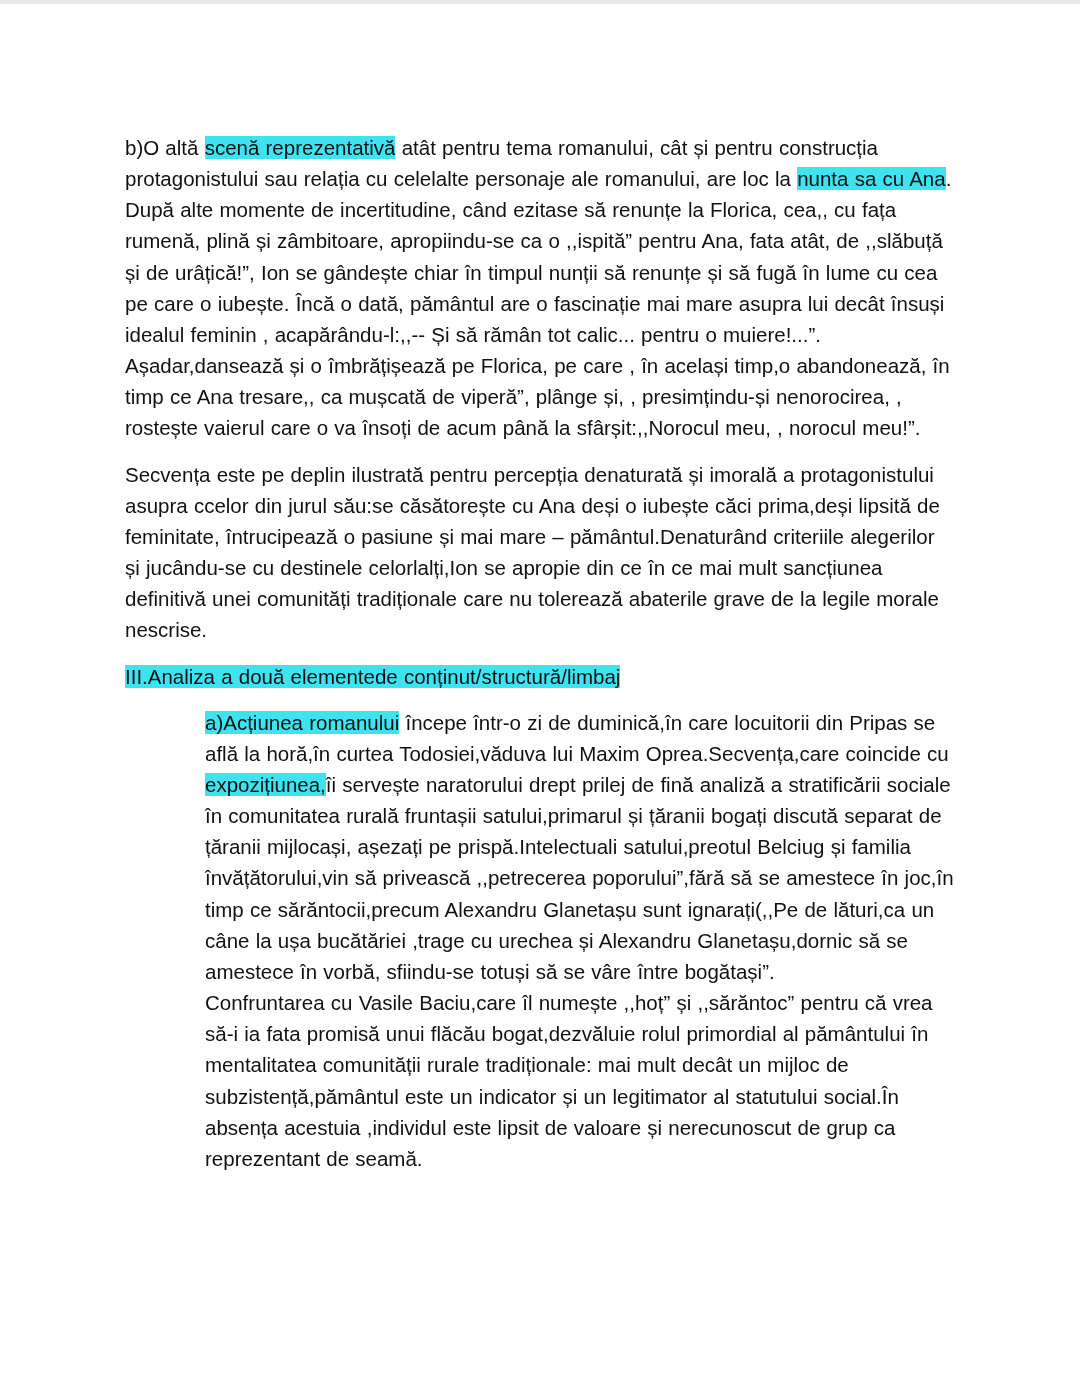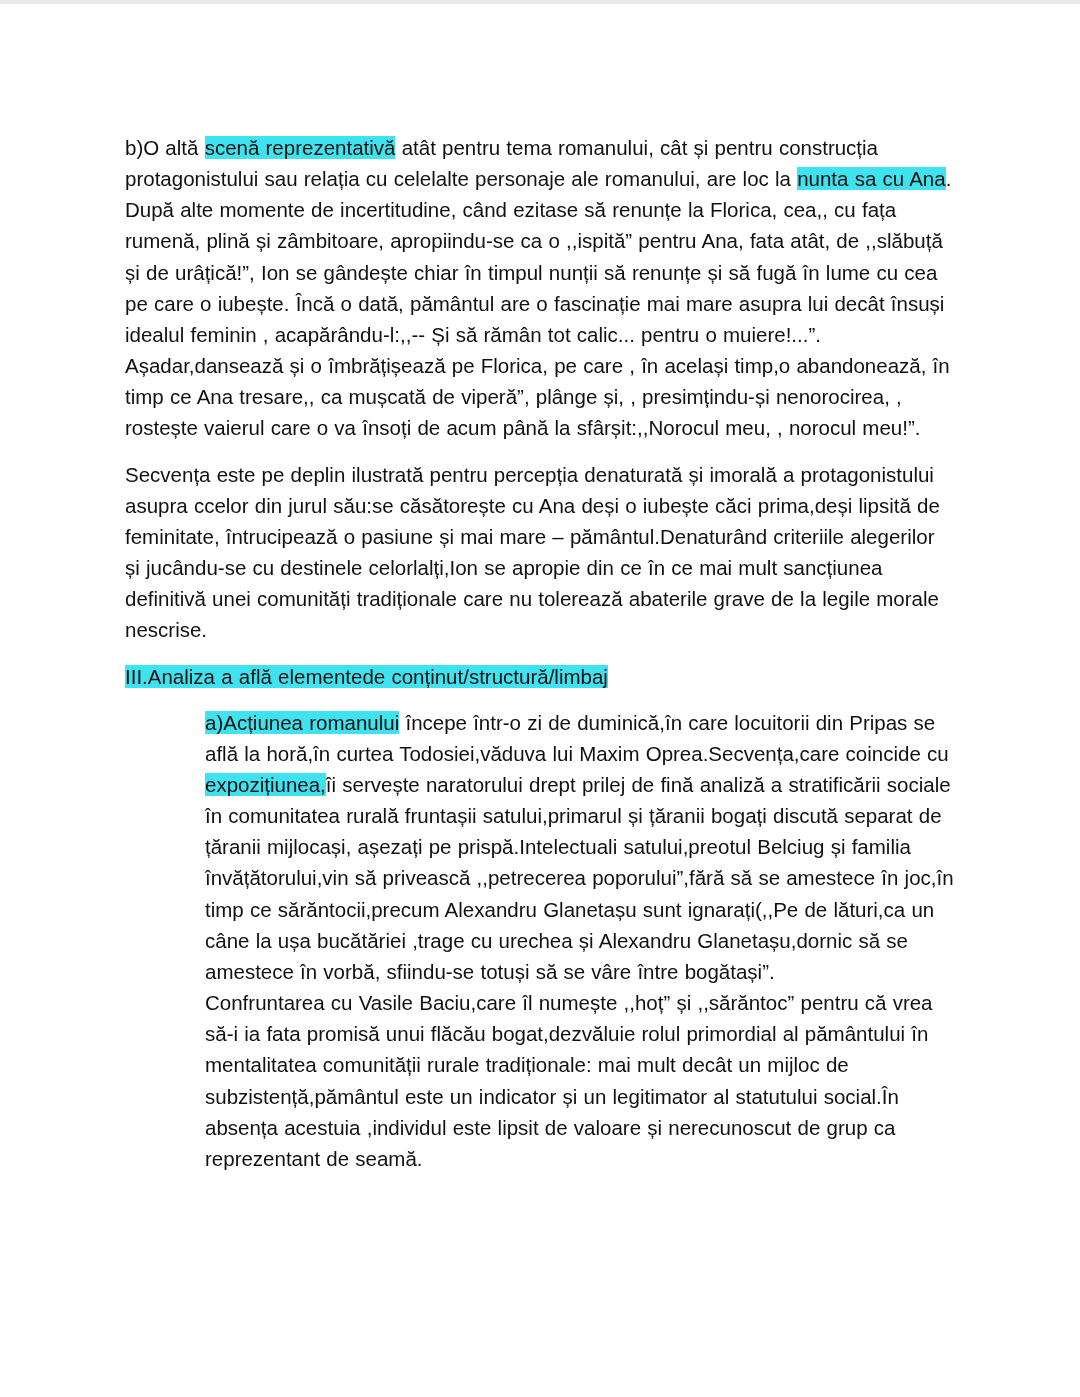--- a/index.html
+++ b/index.html
@@ -30,17 +30,17 @@
   .para.tight{margin-bottom:0;}
   .hl{background:var(--hl);}
 </style>
 </head>
 <body>
 
 <div class="page">
   <div id="doc-body">
       <p class="para"><span class=""> b)O altă </span><span class="hl">scenă reprezentativă</span><span class=""> atât pentru tema romanului, cât și pentru construcția protagonistului sau relația cu celelalte personaje ale romanului, are loc la </span><span class="hl">nunta sa cu Ana</span><span class="">.  După alte momente de incertitudine, când ezitase să renunțe la Florica, cea,, cu fața rumenă, plină și zâmbitoare, apropiindu-se ca o ,,ispită” pentru Ana, fata atât, de ,,slăbuță și de urâțică!”, Ion se gândește chiar în timpul nunții să renunțe și să fugă în lume cu cea pe care o iubește. Încă o dată, pământul are o fascinație mai mare asupra lui decât însuși idealul feminin , acapărându-l:,,-- Și să rămân tot calic... pentru o muiere!...”. Așadar,dansează și o îmbrățișează pe Florica, pe care , în același timp,o abandonează, în timp ce Ana tresare,, ca mușcată de viperă”, plânge și, , presimțindu-și nenorocirea, , rostește vaierul care o va însoți de acum până la sfârșit:,,Norocul meu, , norocul meu!”.</span></p>
       <p class="para"><span class="">Secvența este pe deplin ilustrată pentru percepția denaturată și imorală a protagonistului asupra ccelor din jurul său:se căsătorește cu Ana deși o iubește căci prima,deși lipsită de feminitate, întrucipează o pasiune și mai mare – pământul.Denaturând criteriile alegerilor și jucându-se cu destinele celorlalți,Ion se apropie din ce în ce mai mult sancțiunea definitivă unei comunități tradiționale care nu tolerează abaterile grave de la legile morale nescrise.</span></p>
-      <p class="para"><span class="hl">III.Analiza a află elementede conținut/structură/limbaj</span></p>
+      <p class="para"><span class="hl">III.Analiza a două elementede conținut/structură/limbaj</span></p>
       <p class="para indented tight"><span class="hl">a)Acțiunea romanului</span><span class=""> începe într-o zi de duminică,în care locuitorii din Pripas se află la horă,în curtea Todosiei,văduva lui Maxim Oprea.Secvența,care coincide cu </span><span class="hl">expozițiunea,</span><span class="">îi servește naratorului drept prilej de fină analiză a stratificării sociale în comunitatea rurală fruntașii satului,primarul și țăranii bogați discută separat de țăranii mijlocași, așezați pe prispă.Intelectuali satului,preotul Belciug și familia învățătorului,vin să privească ,,petrecerea poporului”,fără să se amestece în joc,în timp ce sărăntocii,precum Alexandru Glanetașu sunt ignarați(,,Pe de lături,ca un câne  la ușa bucătăriei ,trage cu urechea și Alexandru Glanetașu,dornic să se amestece în vorbă, sfiindu-se totuși să se vâre între bogătași”.</span></p>
       <p class="para indented tight"><span class="">Confruntarea cu Vasile Baciu,care îl numește ,,hoț” și ,,sărăntoc” pentru că vrea să-i ia fata promisă unui flăcău bogat,dezvăluie rolul primordial al pământului în mentalitatea comunității rurale tradiționale: mai mult decât un mijloc de subzistență,pământul este un indicator și un legitimator al statutului social.În absența acestuia ,individul este lipsit de valoare și nerecunoscut  de grup ca reprezentant  de seamă.</span></p>
     </div>
 </div>
 
 </body></html>

